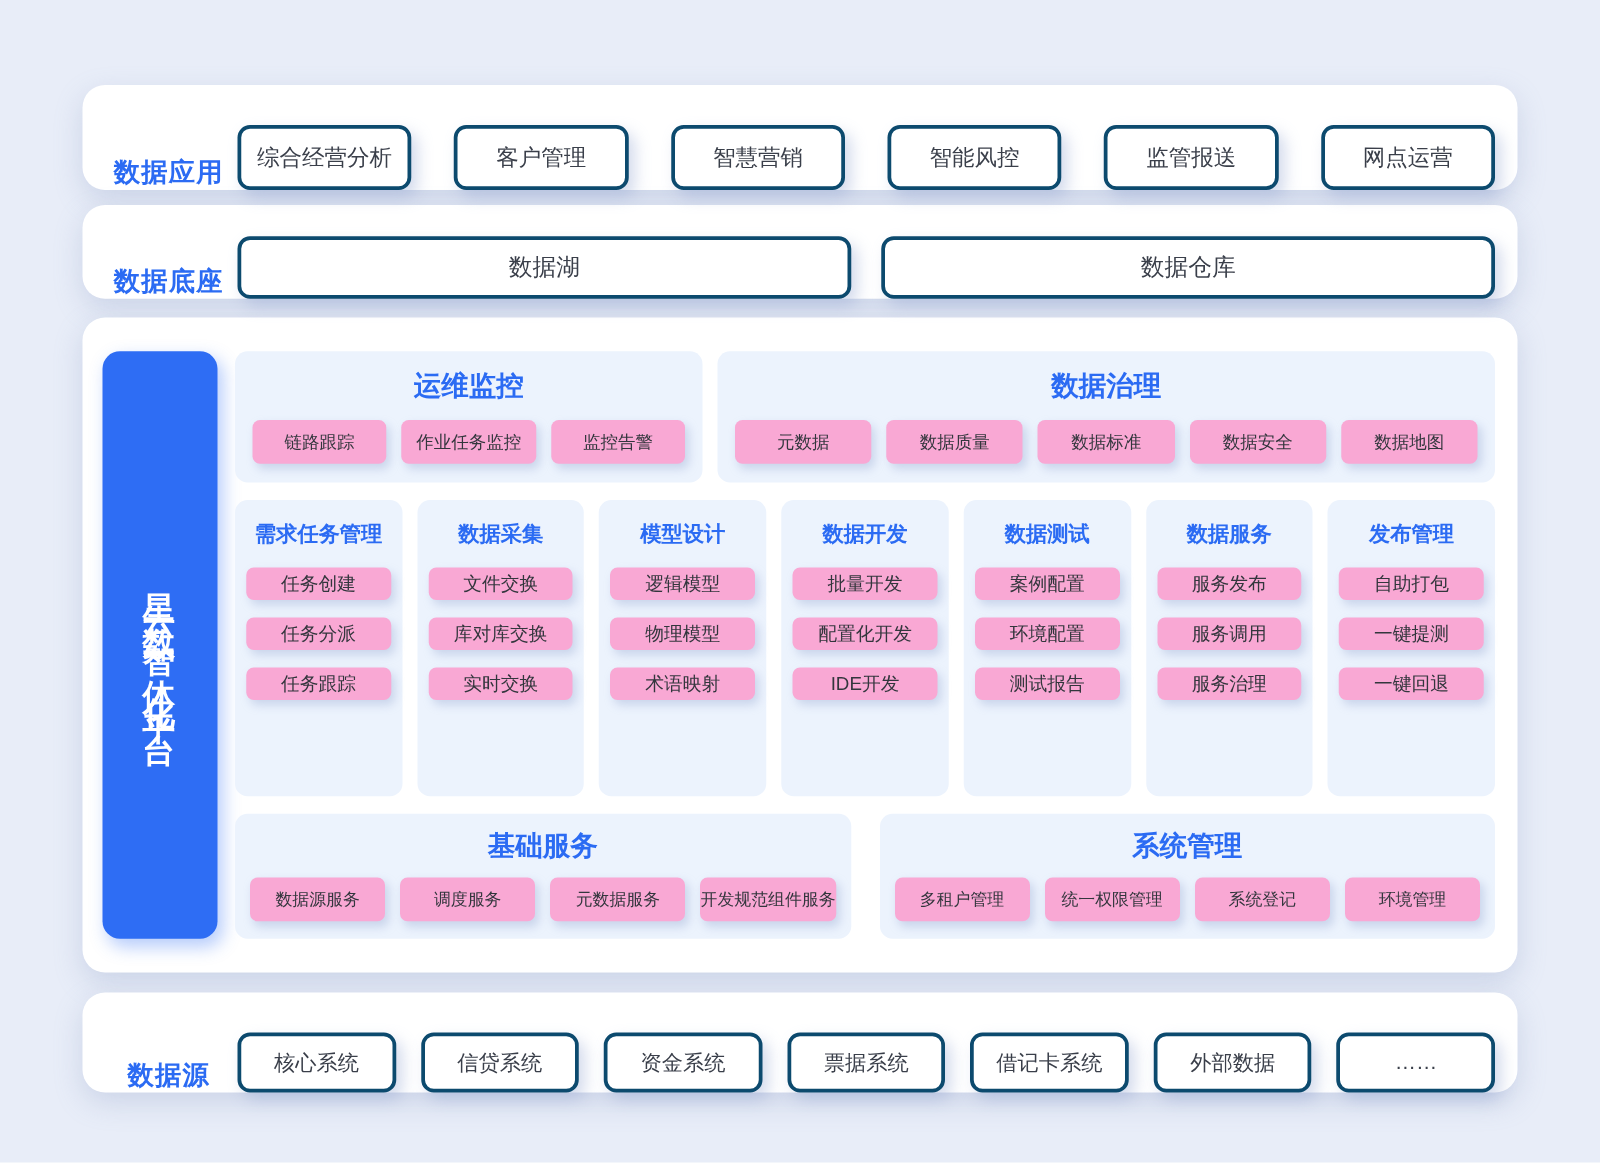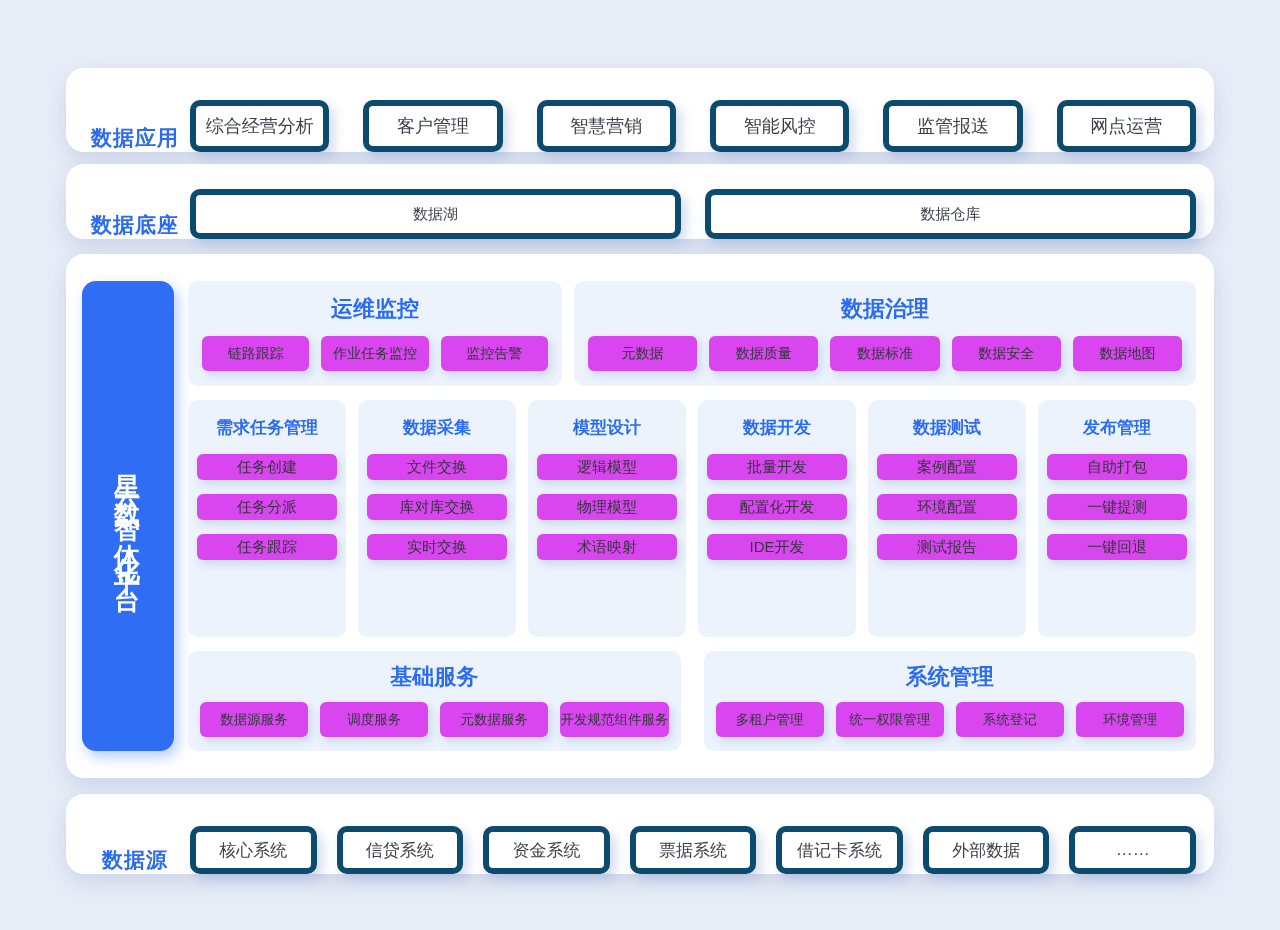--- a/index.html
+++ b/index.html
@@ -38,31 +38,31 @@
     letter-spacing: 1px;
   }
   .row-items { flex: 1; display: flex; gap: 34px; }
   .row-base .row-items { gap: 24px; }
   .row-source .row-items { gap: 20px; }
 
   .pill-btn {
     flex: 1;
     height: 52px;
     background: #ffffff;
-    border: 6px solid #0c4a6e;
+    border: 3px solid #0c4a6e;
     border-radius: 10px;
     box-shadow: 5px 6px 12px rgba(151,168,209,0.42);
     display: flex;
     align-items: center;
     justify-content: center;
     font-size: 18px;
     color: #3a3f4a;
     white-space: nowrap;
   }
-  .row-base .pill-btn { height: 50px; font-size: 15px; }
+  .row-base .pill-btn { height: 50px; font-size: 19px; }
   .row-source .pill-btn { height: 48px; font-size: 17px; }
 
   
   .main-card {
     height: 524px;
     margin-bottom: 16px;
     display: flex;
     gap: 14px;
     padding: 27px 18px 27px 16px;
   }
@@ -90,21 +90,21 @@
     background: #ecf3fd;
     border-radius: 10px;
   }
   .panel-title {
     color: #2b6bf3;
     font-weight: bold;
     text-align: center;
     font-size: 22px;
   }
   .chip {
-    background: #d946ef;
+    background: #f9a8d4;
     border-radius: 6px;
     box-shadow: 3px 4px 8px rgba(151,168,209,0.40);
     display: flex;
     align-items: center;
     justify-content: center;
     font-size: 14px;
     color: #33363d;
     white-space: nowrap;
   }
 
@@ -210,20 +210,26 @@
           <div class="panel-title">数据开发</div>
           <div class="chip">批量开发</div>
           <div class="chip">配置化开发</div>
           <div class="chip">IDE开发</div>
         </div>
         <div class="panel">
           <div class="panel-title">数据测试</div>
           <div class="chip">案例配置</div>
           <div class="chip">环境配置</div>
           <div class="chip">测试报告</div>
+        </div>
+        <div class="panel">
+          <div class="panel-title">数据服务</div>
+          <div class="chip">服务发布</div>
+          <div class="chip">服务调用</div>
+          <div class="chip">服务治理</div>
         </div>
         <div class="panel">
           <div class="panel-title">发布管理</div>
           <div class="chip">自助打包</div>
           <div class="chip">一键提测</div>
           <div class="chip">一键回退</div>
         </div>
       </div>
 
       <div class="bottom-panels">

